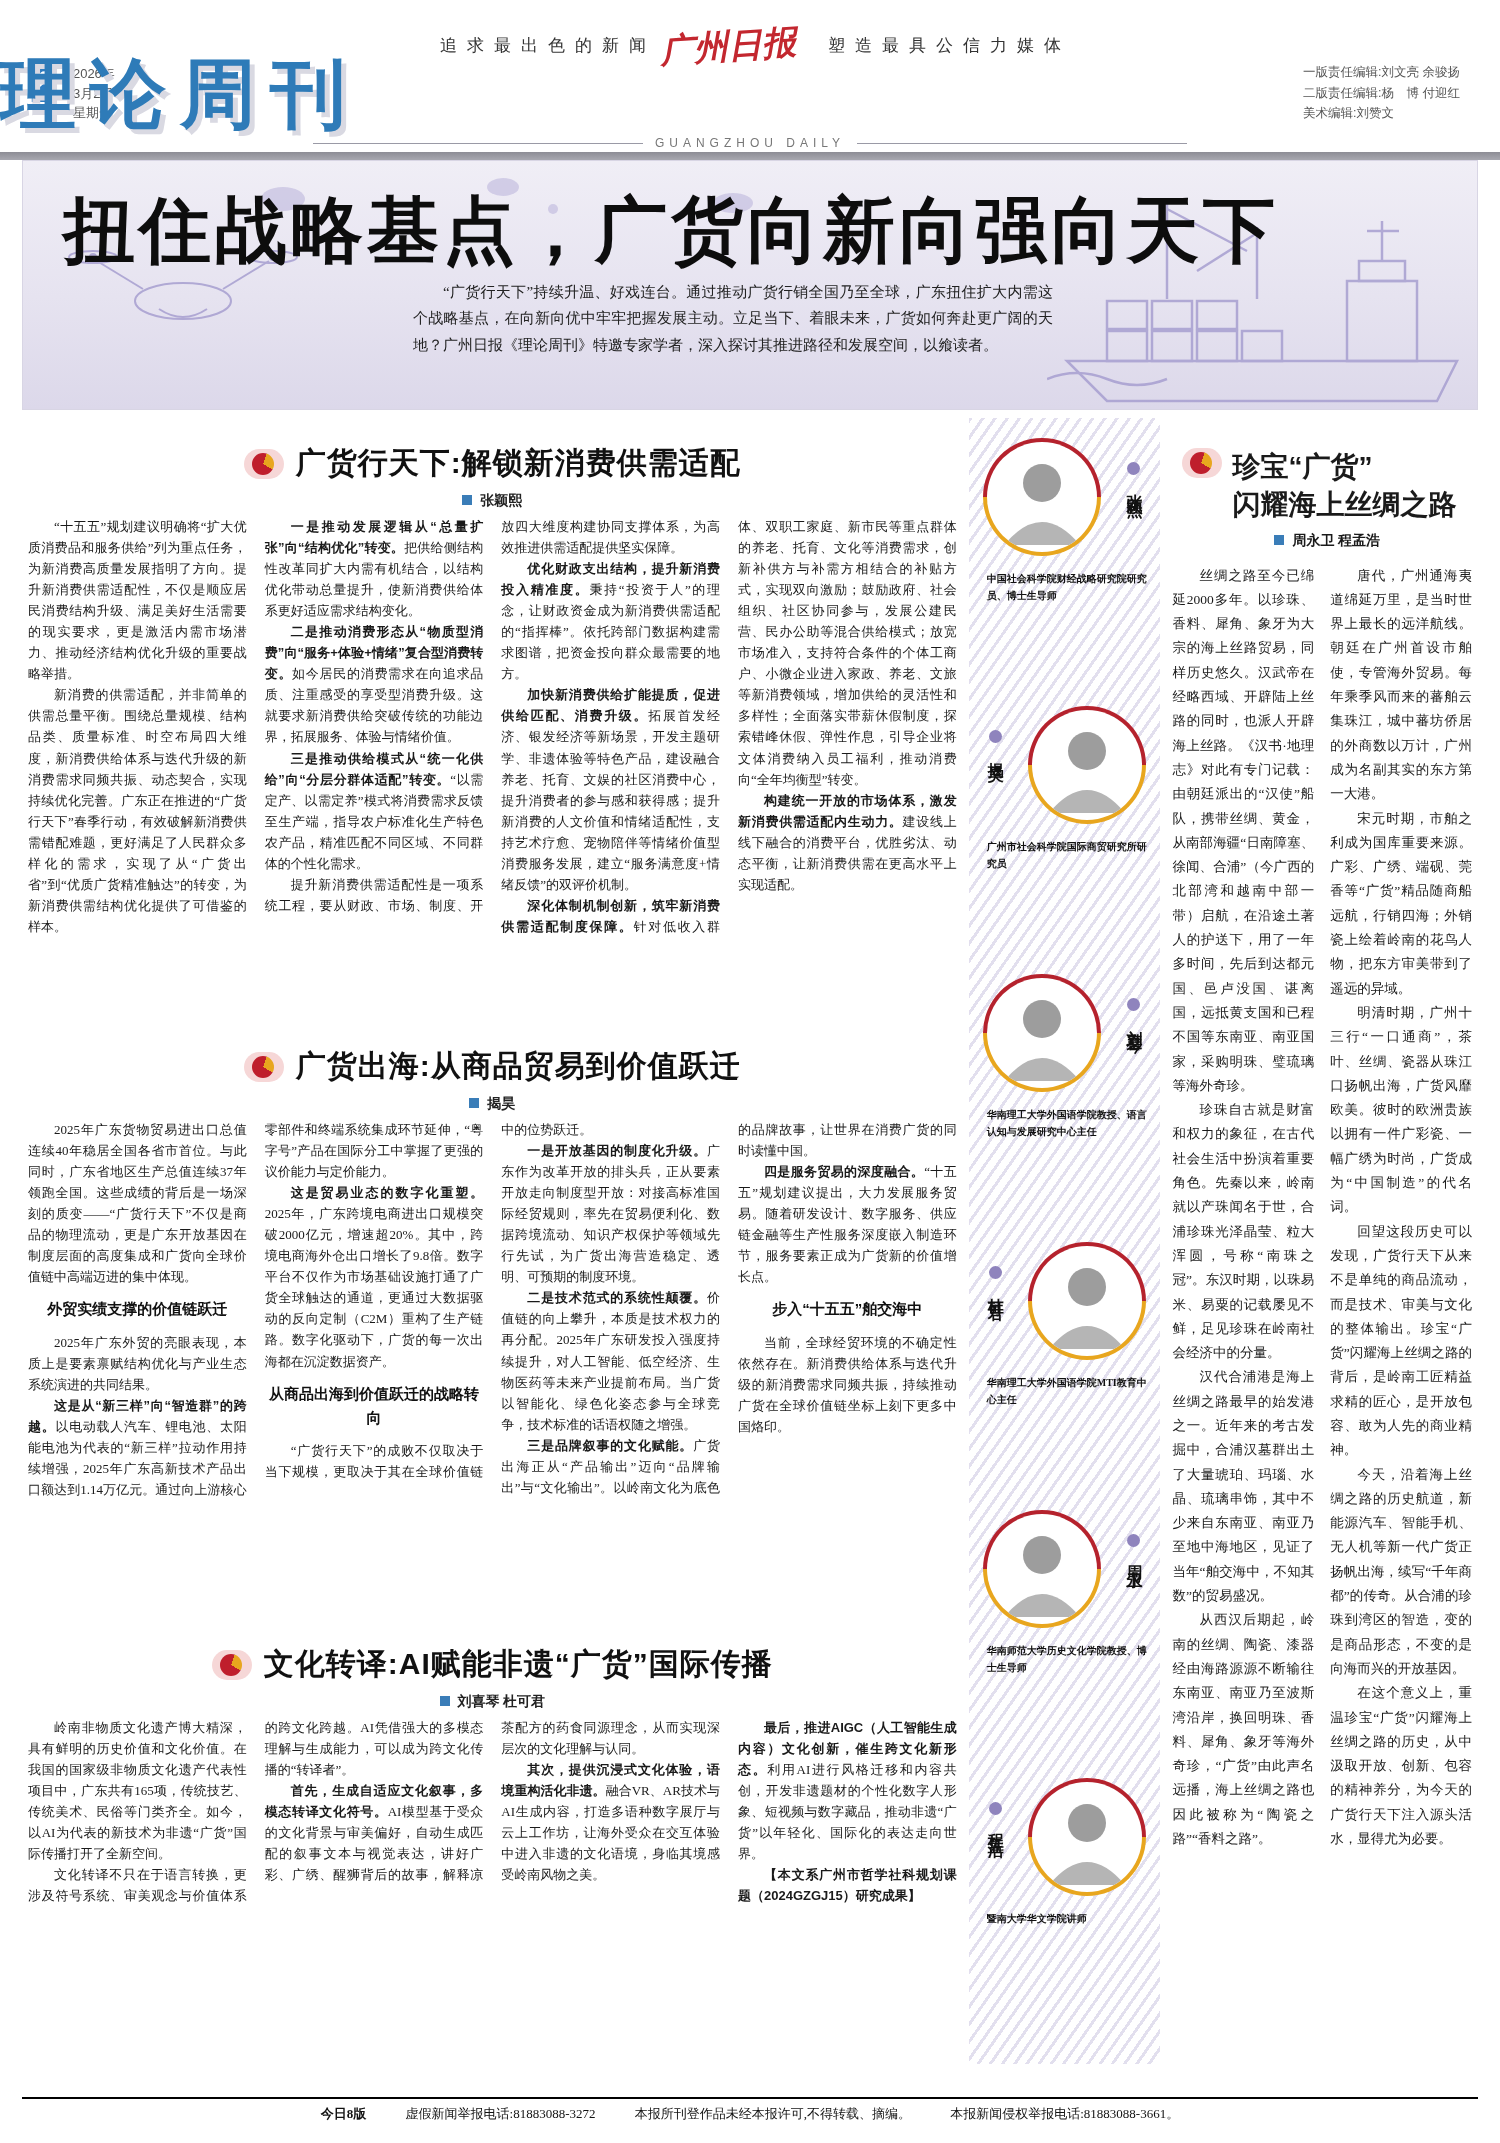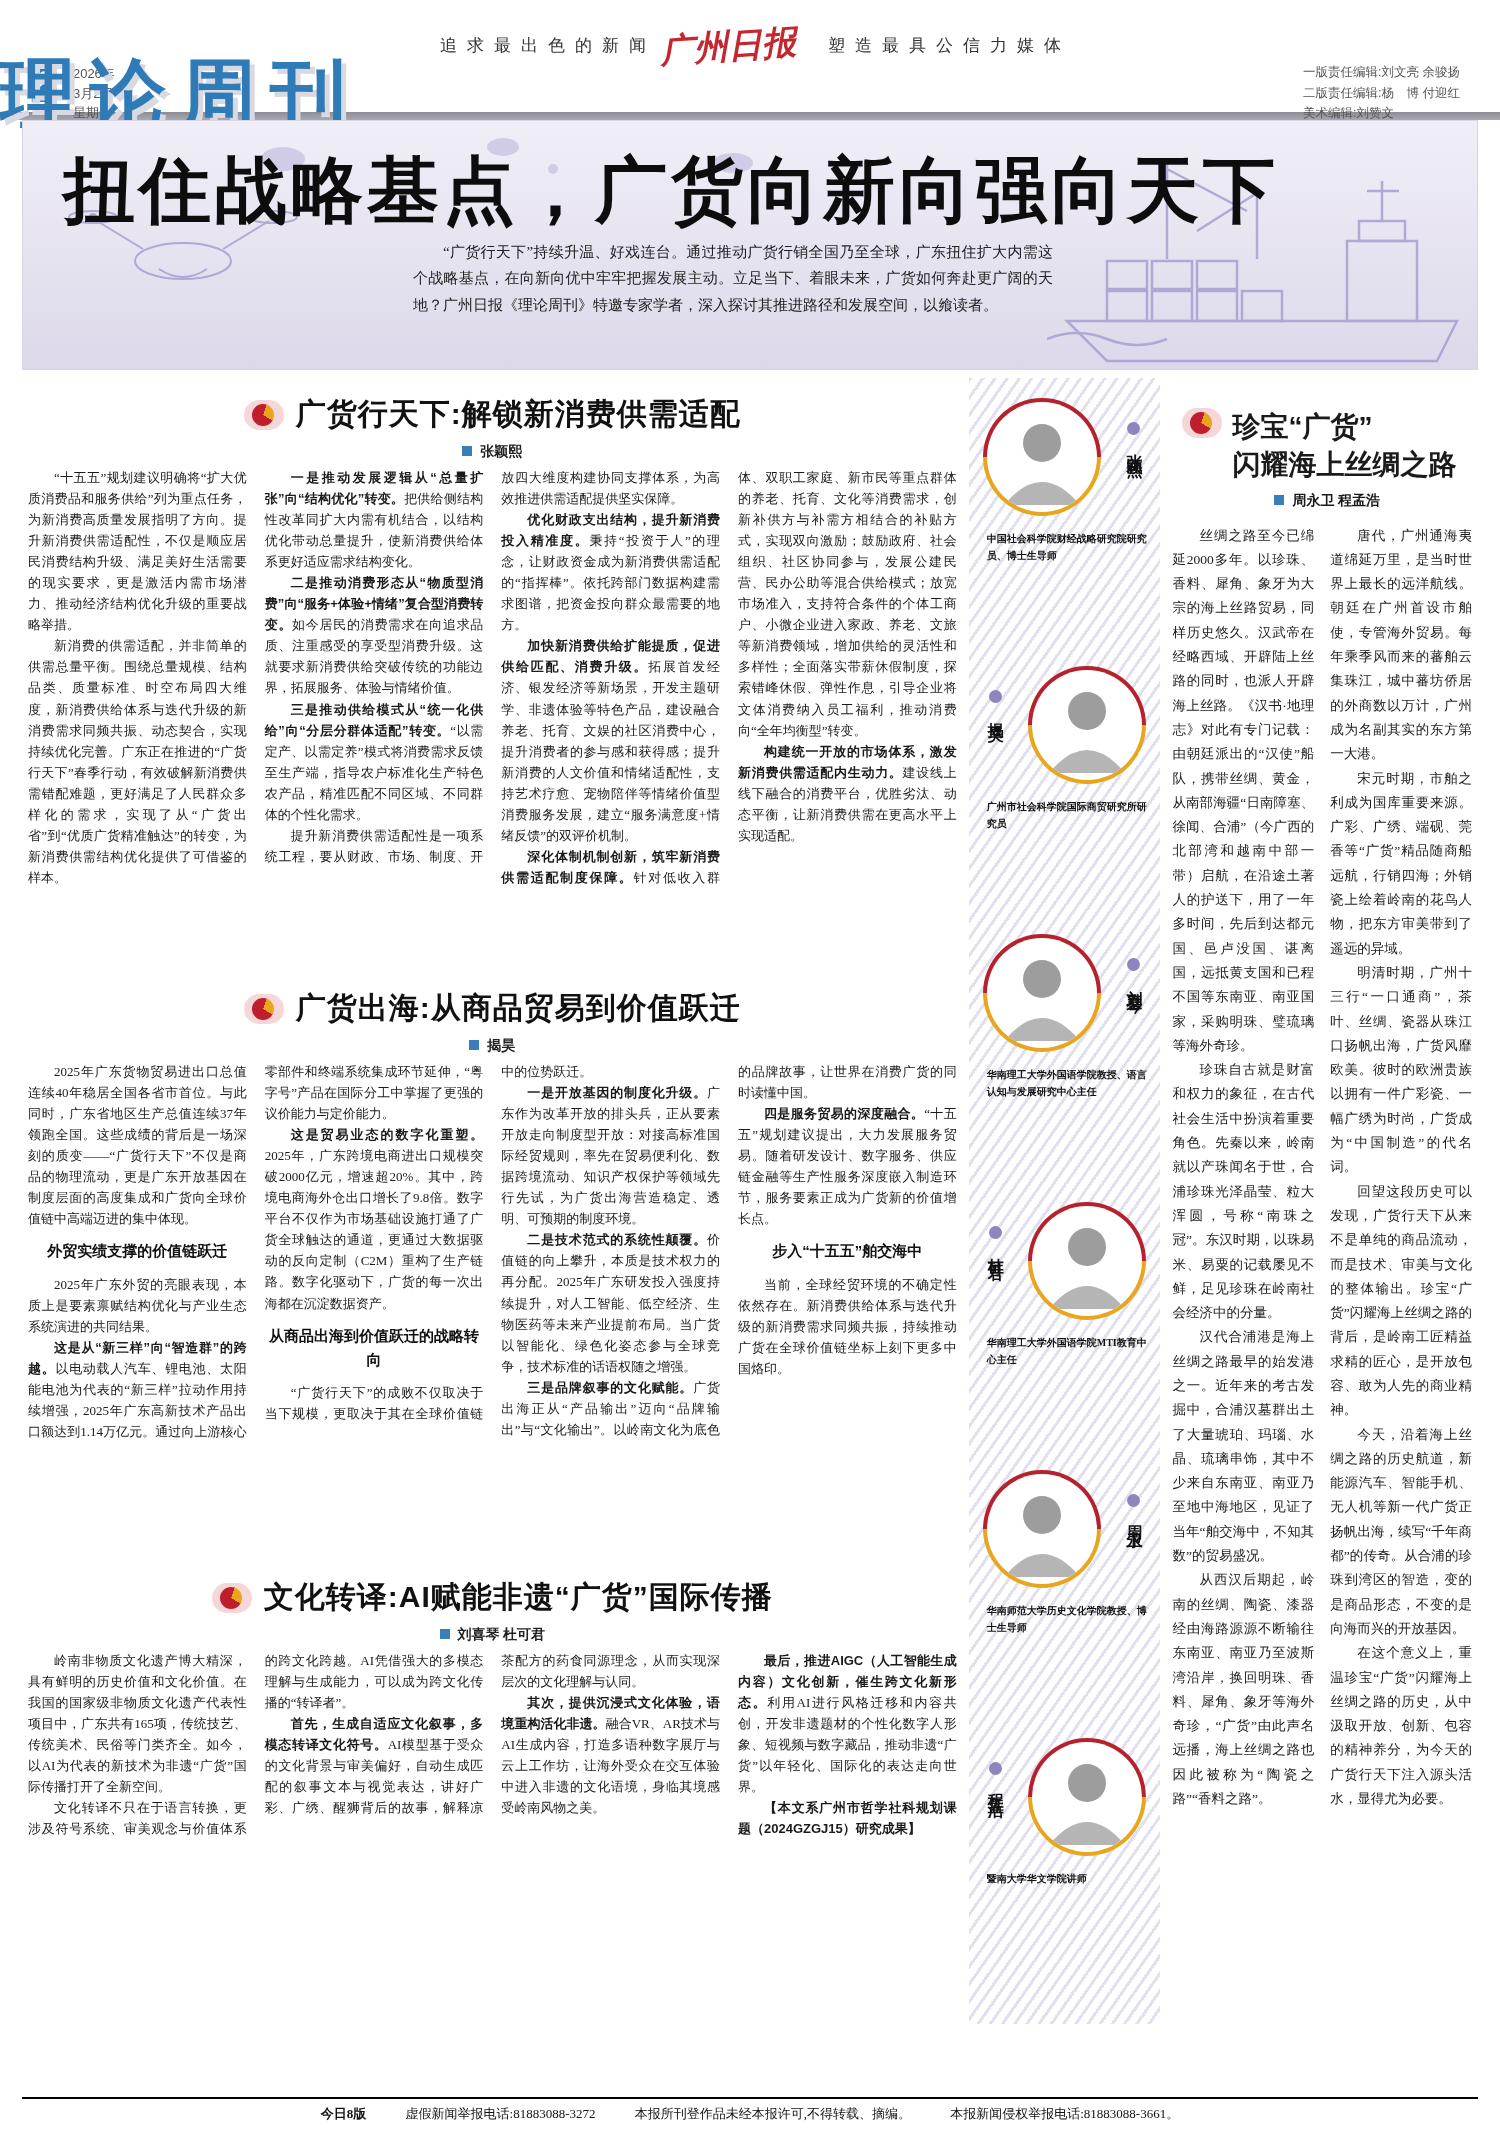--- a/index.html
+++ b/index.html
@@ -1,20 +1,20 @@
 <!DOCTYPE html>
 <html><head>
 <meta charset="utf-8">
 <style>
   * { margin:0; padding:0; box-sizing:border-box; }
   html,body { width:1500px; background:#fff; font-family:"Liberation Serif", serif; color:#1a1a1a; }
   .page { position:relative; width:1500px; height:2143px; overflow:hidden; background:#fff; }
 
   
-  .masthead { position:relative; height:112px; }
+  .masthead { position:relative; height:152px; }
   .slogan-row { position:absolute; top:26px; left:0; width:100%; height:40px; }
   .slogan-left { position:absolute; left:440px; top:8px; font-size:17px; letter-spacing:10px; color:#333; font-family:"Liberation Sans",sans-serif; }
   .brand-script { position:absolute; left:660px; top:-2px; font-size:34px; font-weight:bold; font-style:italic; color:#c3272f; transform:rotate(-4deg); font-family:"Liberation Serif",serif; }
   .slogan-right { position:absolute; left:828px; top:8px; font-size:17px; letter-spacing:10px; color:#333; font-family:"Liberation Sans",sans-serif; }
   .pageno-block { position:absolute; left:30px; top:58px; display:flex; align-items:flex-start; gap:14px; }
   .pageno { font-size:52px; font-weight:900; color:#2f7cc0; line-height:1; font-family:"Liberation Sans",sans-serif; }
   .date-block { font-size:13px; color:#555; line-height:1.5; padding-top:6px; font-family:"Liberation Sans",sans-serif; }
   .weekly-title { position:absolute; left:0; right:0; top:44px; text-align:left; font-size:76px; font-weight:900; color:#2e7bb8; letter-spacing:14px; text-shadow:5px 5px 0 #d9d9e2; font-family:"Liberation Sans",sans-serif; }
   .daily-en-row { position:absolute; left:0; right:0; top:136px; display:flex; align-items:center; justify-content:center; gap:12px; }
   .daily-en-row .rule { height:1px; background:#9a9aa6; flex:0 0 330px; }
@@ -32,21 +32,21 @@
   
   .main { display:flex; margin:8px 28px 0 28px; gap:12px; }
   .left-main { width:930px; }
   .experts-col { width:192px; background:
       repeating-linear-gradient(125deg, #e2dfee 0 3px, rgba(255,255,255,0) 3px 10px);
       padding:10px 6px; }
   .right-art { width:300px; }
 
   
   .art-head { text-align:center; padding:16px 0 6px 0; }
-  .art-title-row { display:inline-flex; align-items:center; gap:12px; }
+  .art-title-row { display:inline-flex; align-items:center; gap:12px;margin-top:9px; }
   .dot-icon { width:40px; height:30px; border-radius:15px; background:#f6d7d7; position:relative; flex:0 0 40px; }
   .dot-icon::after { content:""; position:absolute; left:8px; top:4px; width:22px; height:22px; border-radius:50%;
       background:conic-gradient(from 20deg, #e8a61e 0 100deg, #bf1e2c 100deg 360deg); }
   .art-title { font-size:30px; font-weight:900; color:#111; letter-spacing:1px; font-family:"Liberation Sans",sans-serif; }
   .byline { margin-top:8px; font-size:14px; font-weight:bold; color:#222; }
   .byline .sq { display:inline-block; width:10px; height:10px; background:#3a7db8; margin-right:8px; }
 
   
   .cols4 { column-count:4; column-gap:18px; height:505px; overflow:hidden; font-size:13px; line-height:1.62; text-align:justify; }
   .cols4 p, .cols2 p { text-indent:2em; margin:0; }

